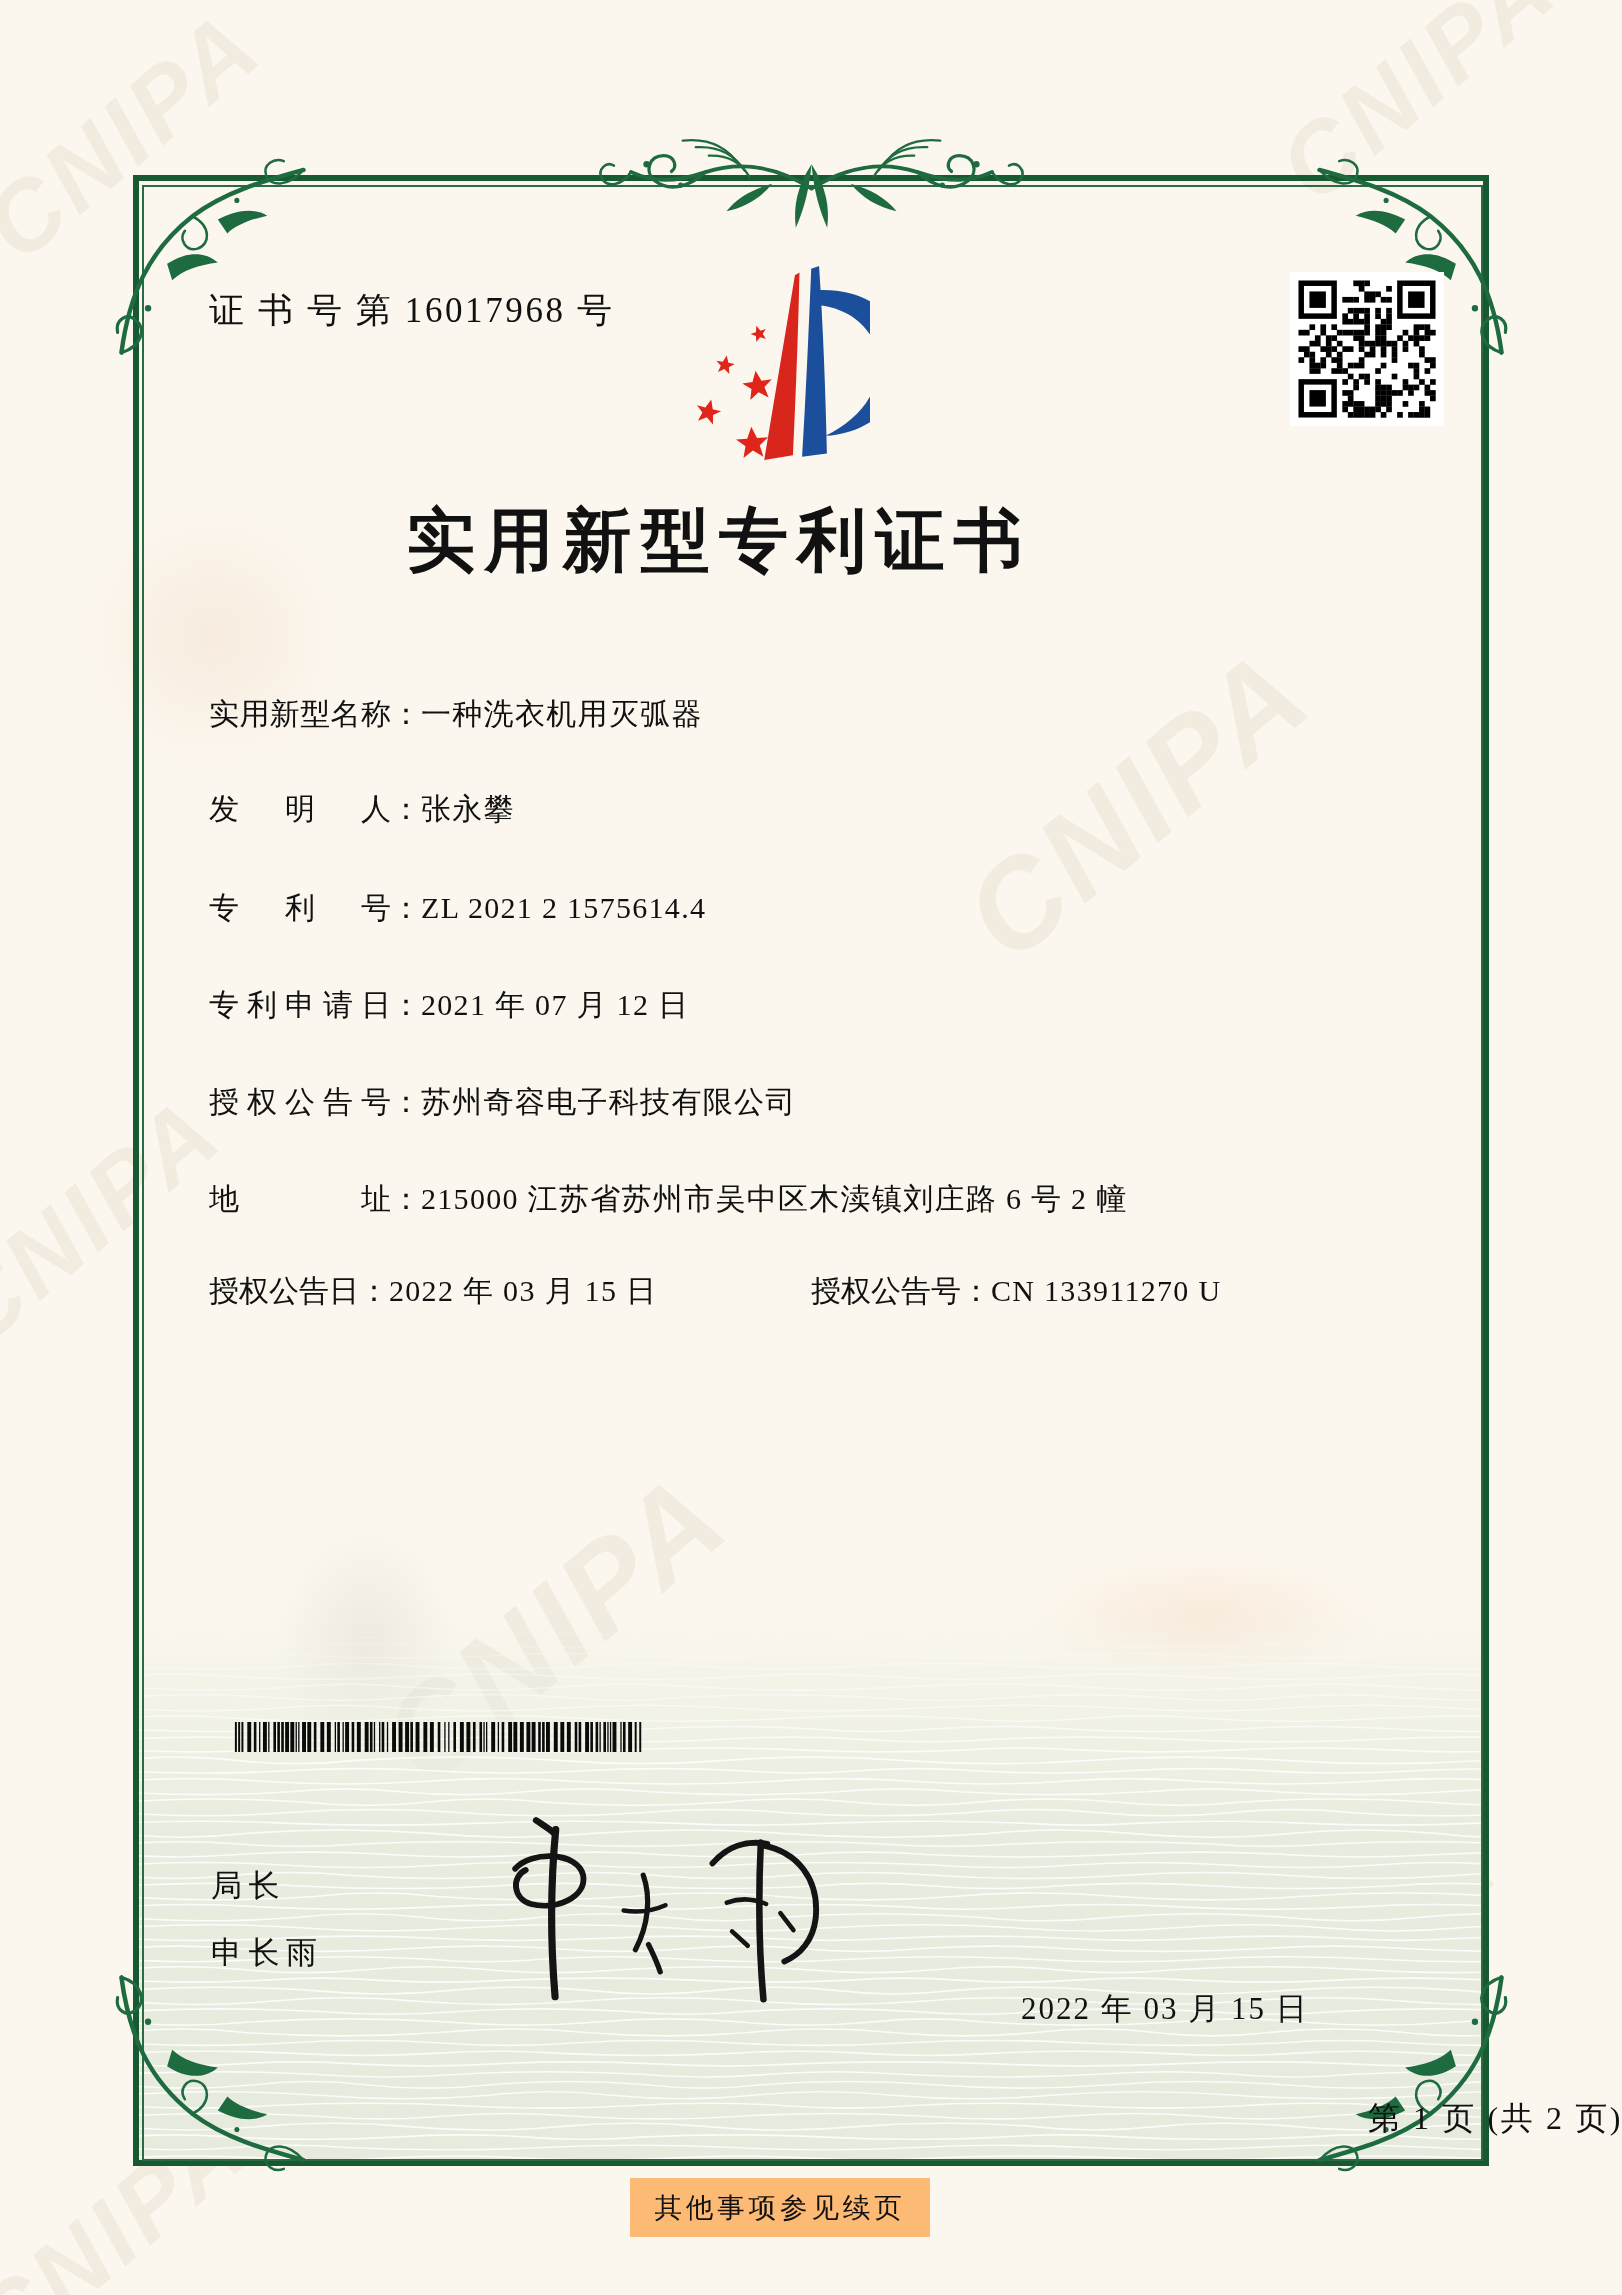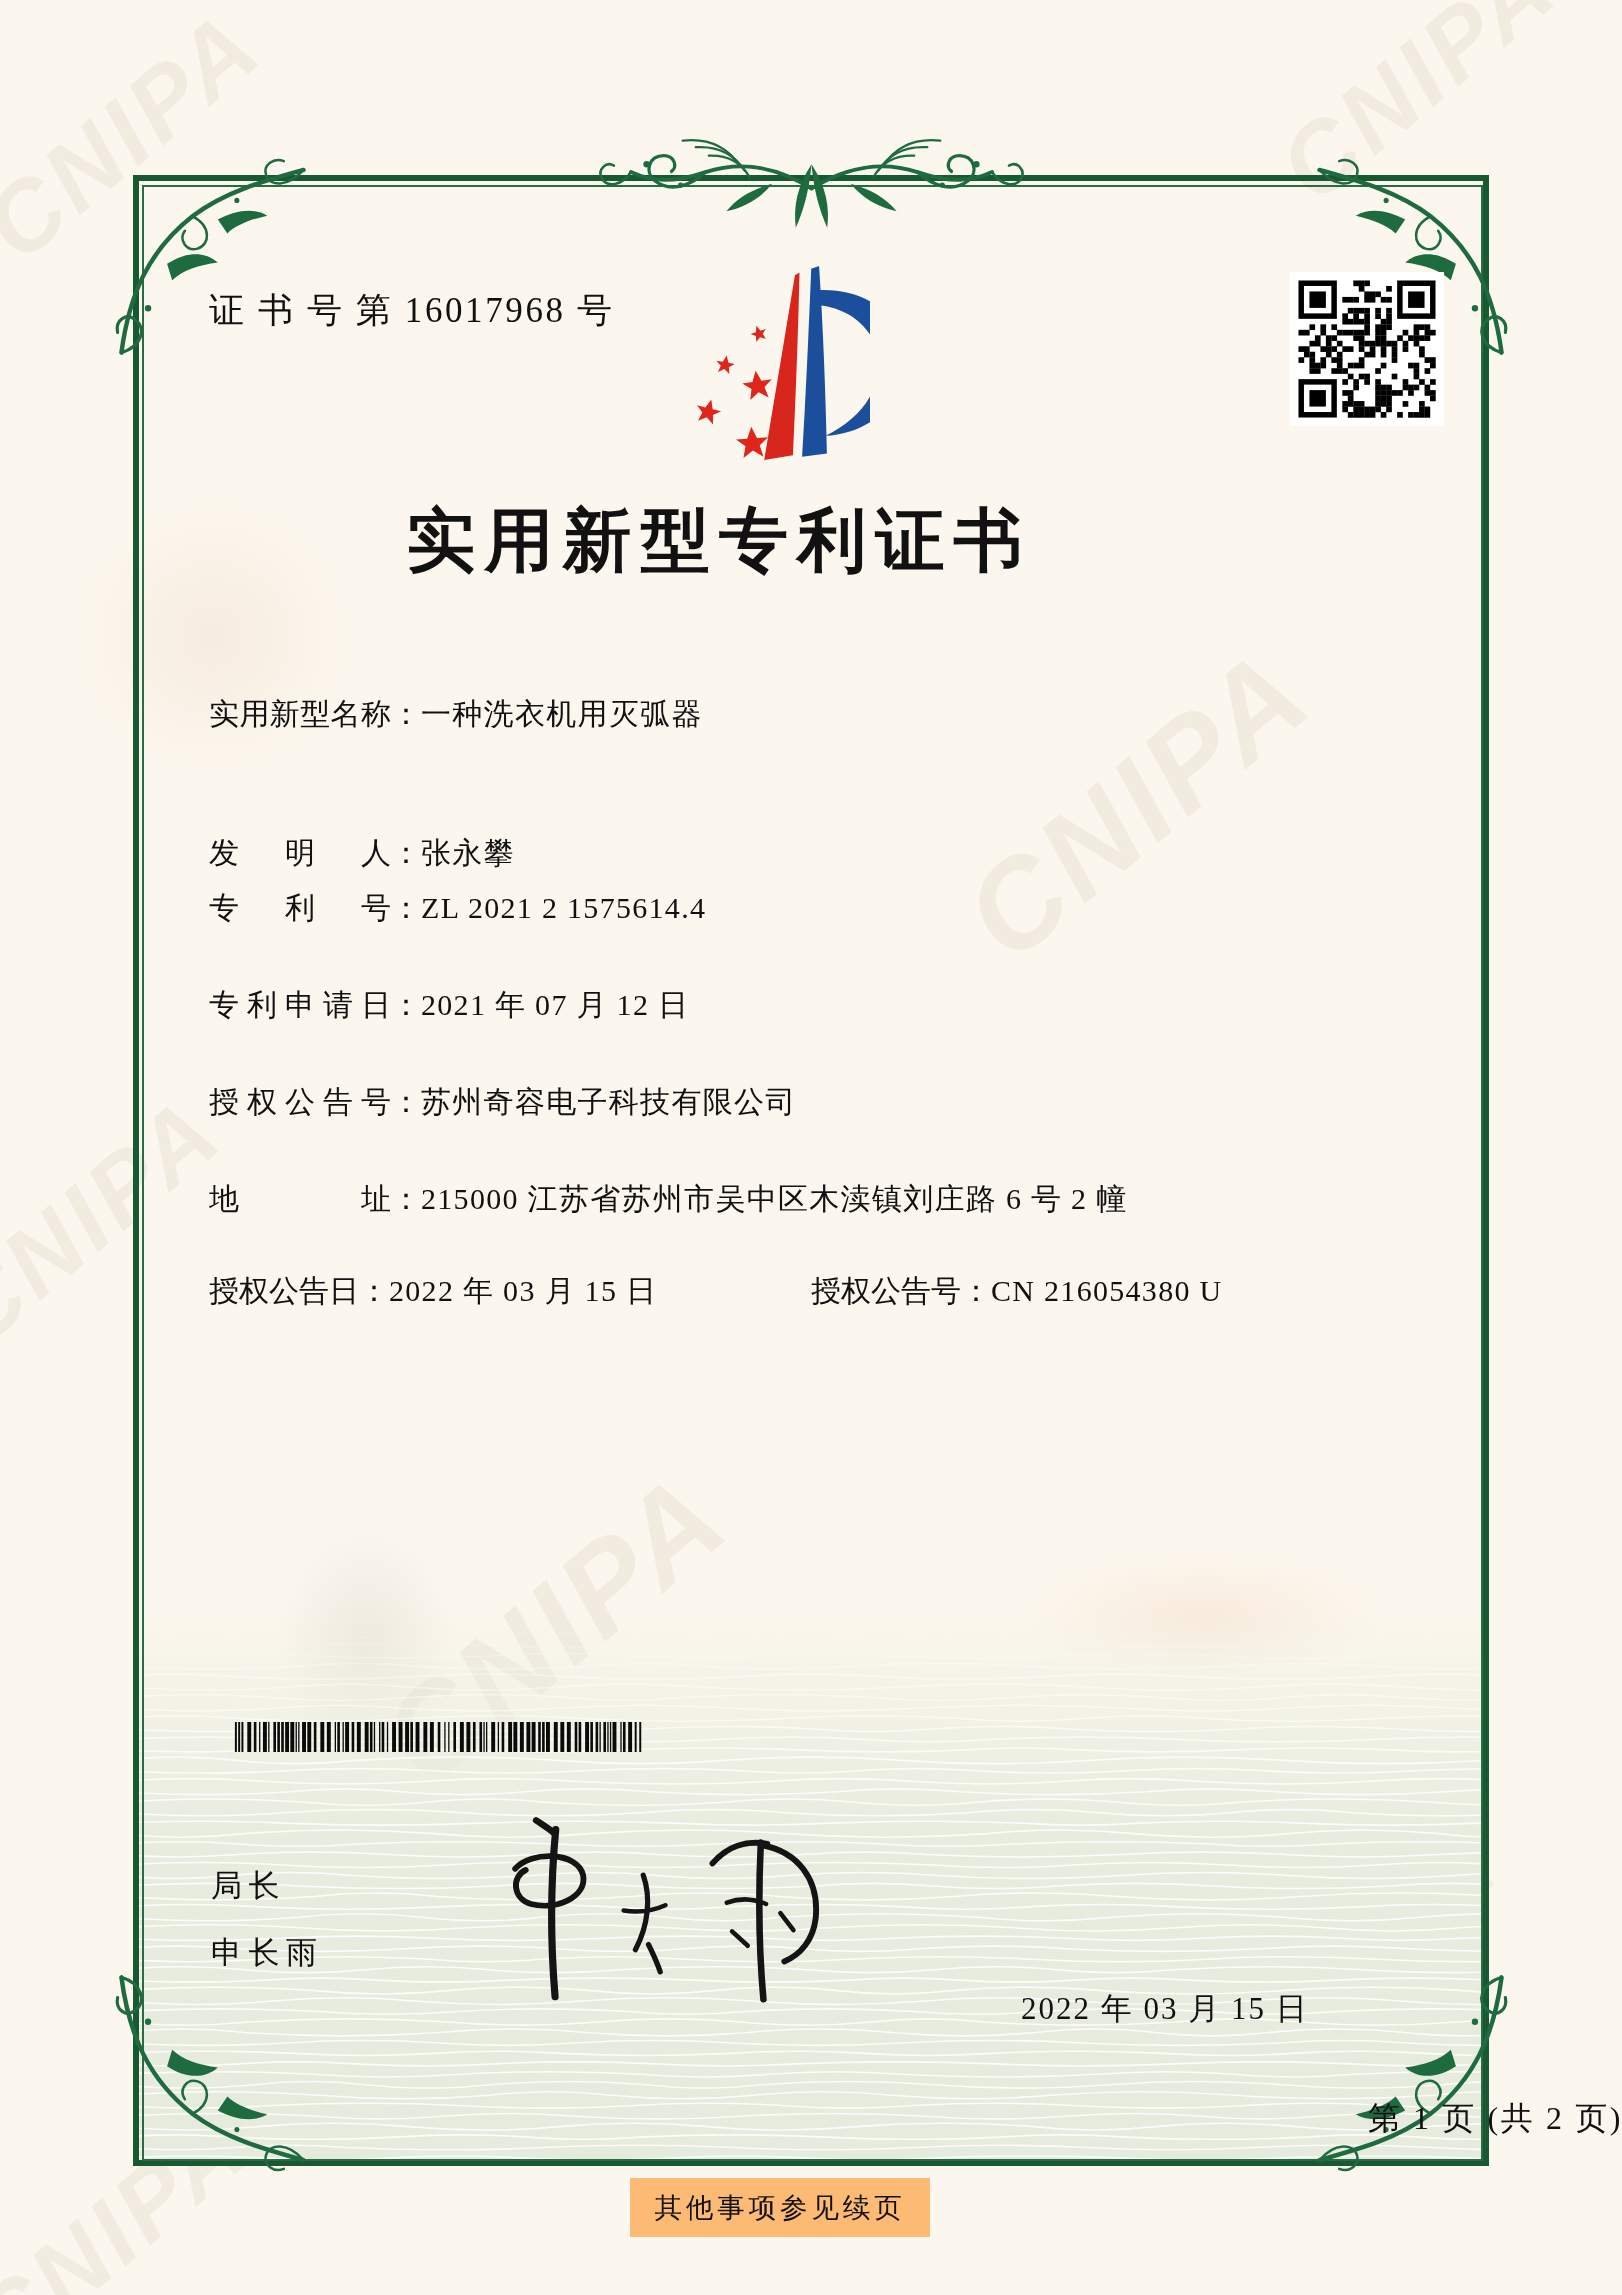--- a/index.html
+++ b/index.html
@@ -378,40 +378,40 @@
       <rect x="8.4" y="159.6" width="42" height="42" fill="#fff"></rect>
       <rect x="16.8" y="168" width="25.200000000000003" height="25.200000000000003" fill="#000"></rect>
     </g>
 </svg>
 
 <div class="abs title">实用新型专利证书</div>
 
 <div class="row" style="top:694px">
   <span class="flabel">实用新型名称</span><span>：</span><span class="fvalue">一种洗衣机用灭弧器</span>
 </div>
-<div class="row" style="top:833px">
+<div class="row" style="top:789px">
   <span class="flabel">发明人</span><span>：</span><span class="fvalue">张永攀</span>
 </div>
 <div class="row" style="top:888px">
   <span class="flabel">专利号</span><span>：</span><span class="fvalue">ZL 2021 2 1575614.4</span>
 </div>
 <div class="row" style="top:985px">
   <span class="flabel">专利申请日</span><span>：</span><span class="fvalue">2021 年 07 月 12 日</span>
 </div>
 <div class="row" style="top:1082px">
   <span class="flabel">授权公告号</span><span>：</span><span class="fvalue">苏州奇容电子科技有限公司</span>
 </div>
 <div class="row" style="top:1179px">
   <span class="flabel">地址</span><span>：</span><span class="fvalue">215000 江苏省苏州市吴中区木渎镇刘庄路 6 号 2 幢</span>
 </div>
 <div class="row" style="top:1271px">
   <span>授权公告日</span><span>：</span><span class="fvalue">2022 年 03 月 15 日</span>
 </div>
 <div class="row" style="top:1271px;left:811px">
-  <span>授权公告号</span><span>：</span><span class="fvalue">CN 216054380 U</span>
+  <span>授权公告号</span><span>：</span><span class="fvalue">CN 133911270 U</span>
 </div>
 
 <div class="abs paras">
 </div>
 
 <svg class="abs" style="left:234px;top:1722px" width="414" height="30" id="barcode" viewBox="0 0 632 46">
     <rect x="0" y="0" width="3" height="46" fill="#0a0a0a"></rect>
     <rect x="5" y="0" width="3" height="46" fill="#0a0a0a"></rect>
     <rect x="10" y="0" width="3" height="46" fill="#0a0a0a"></rect>
     <rect x="19" y="0" width="6" height="46" fill="#0a0a0a"></rect>

